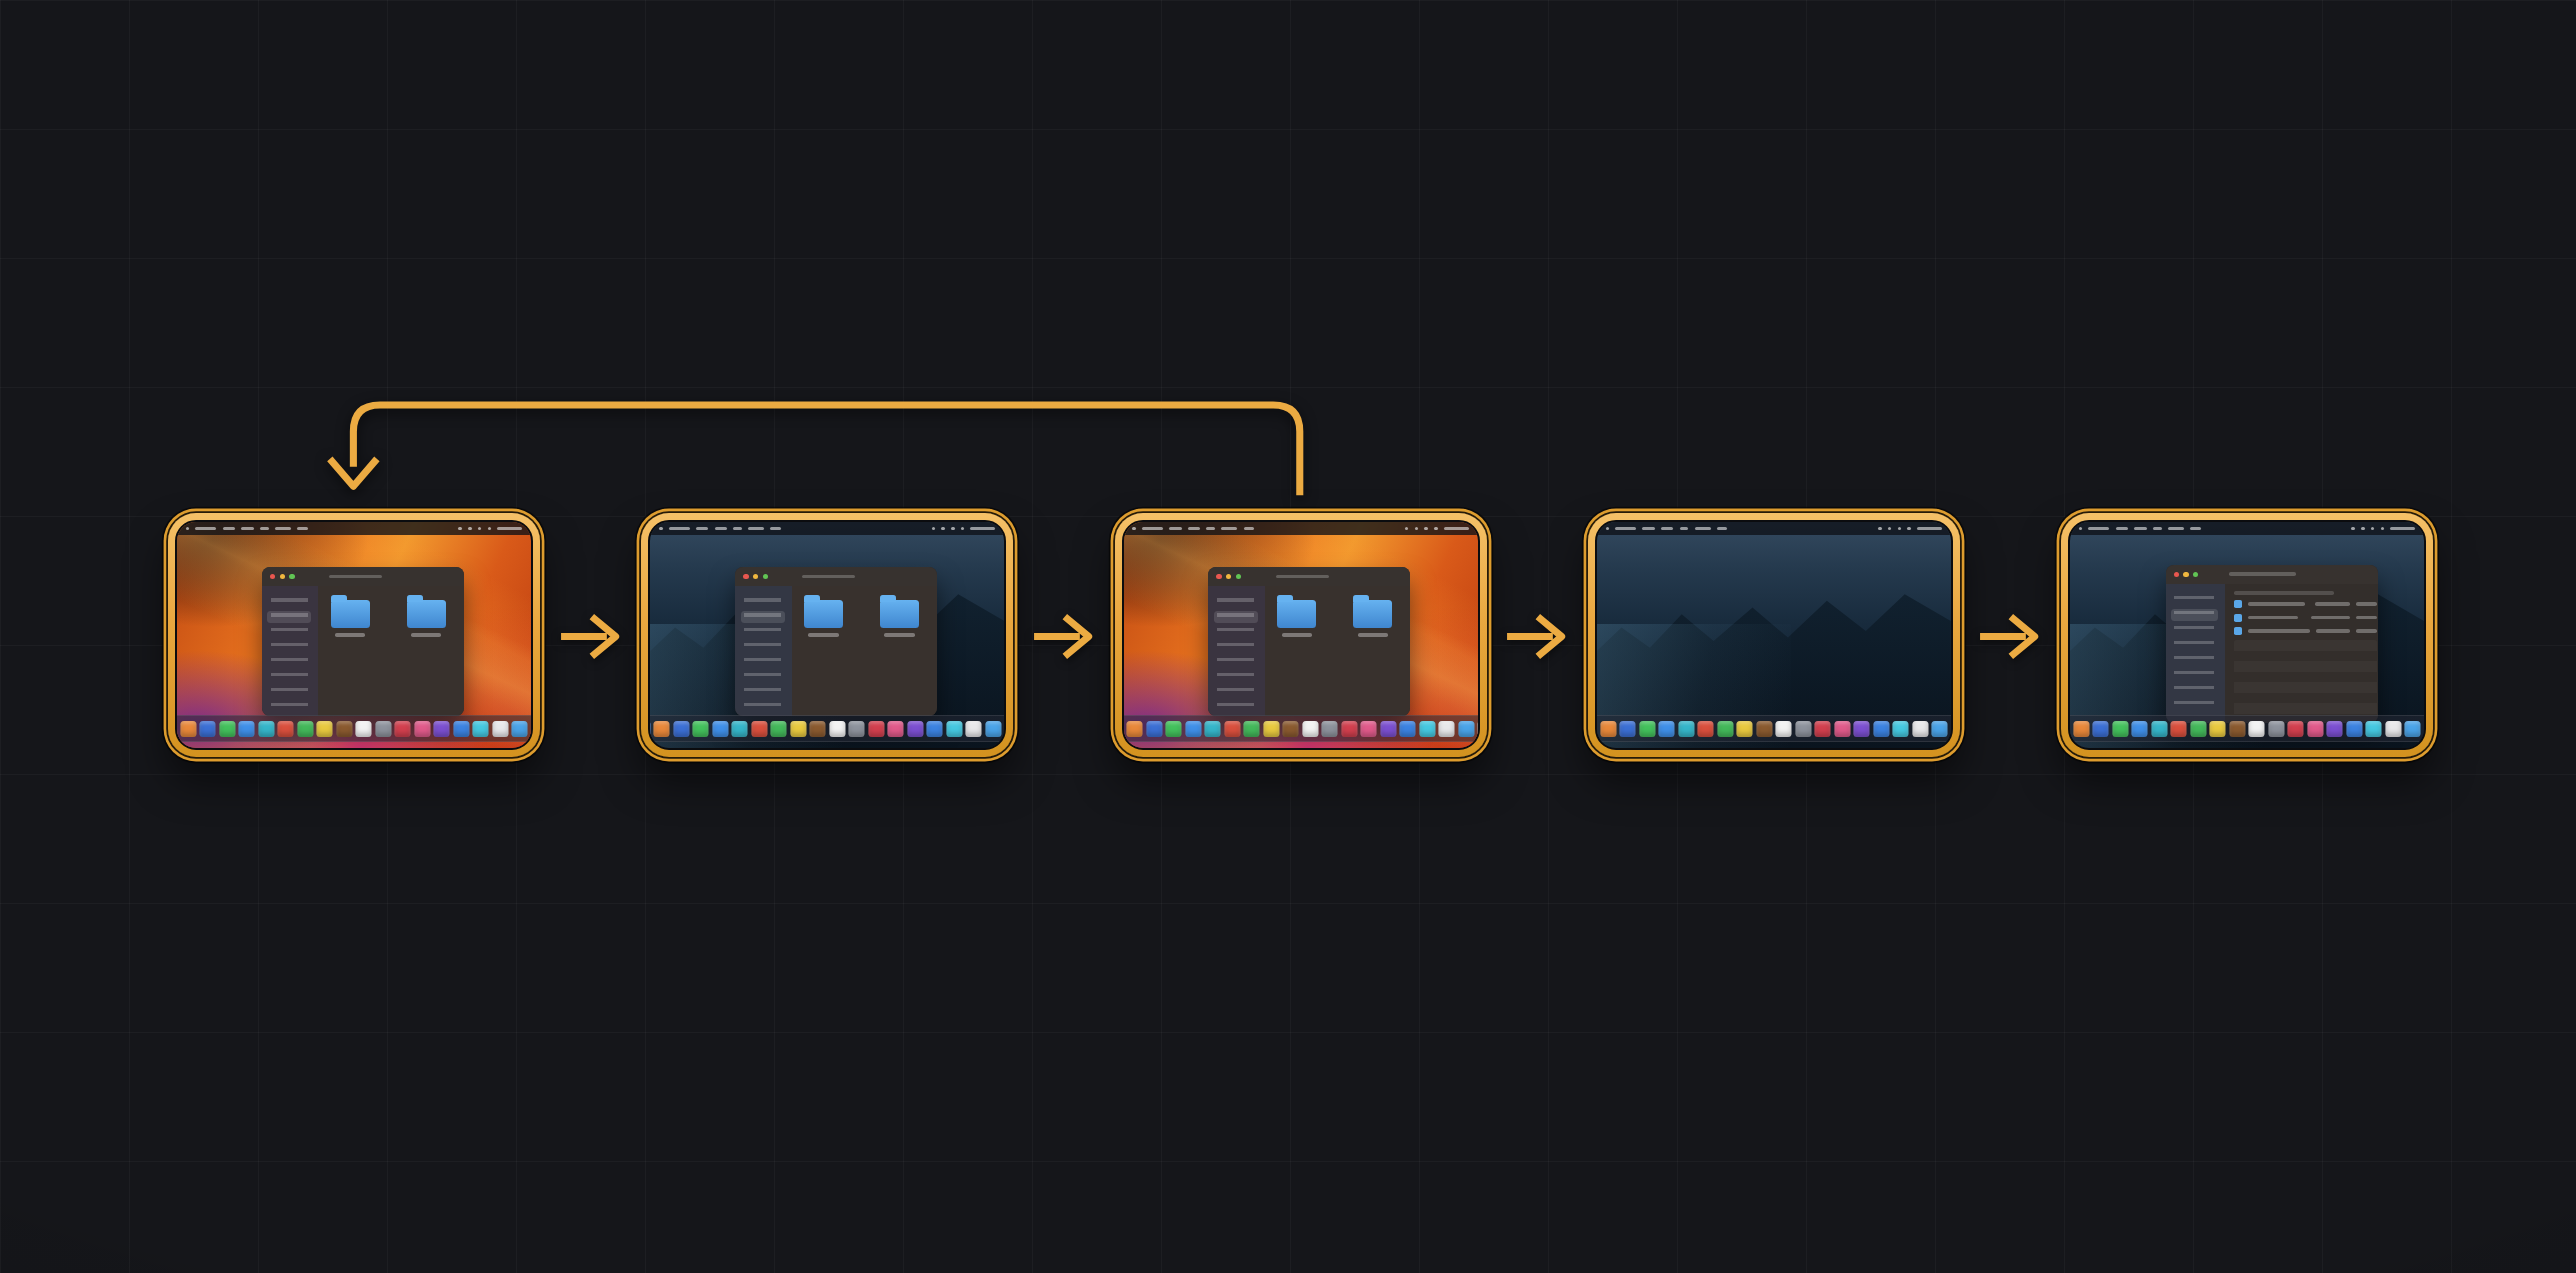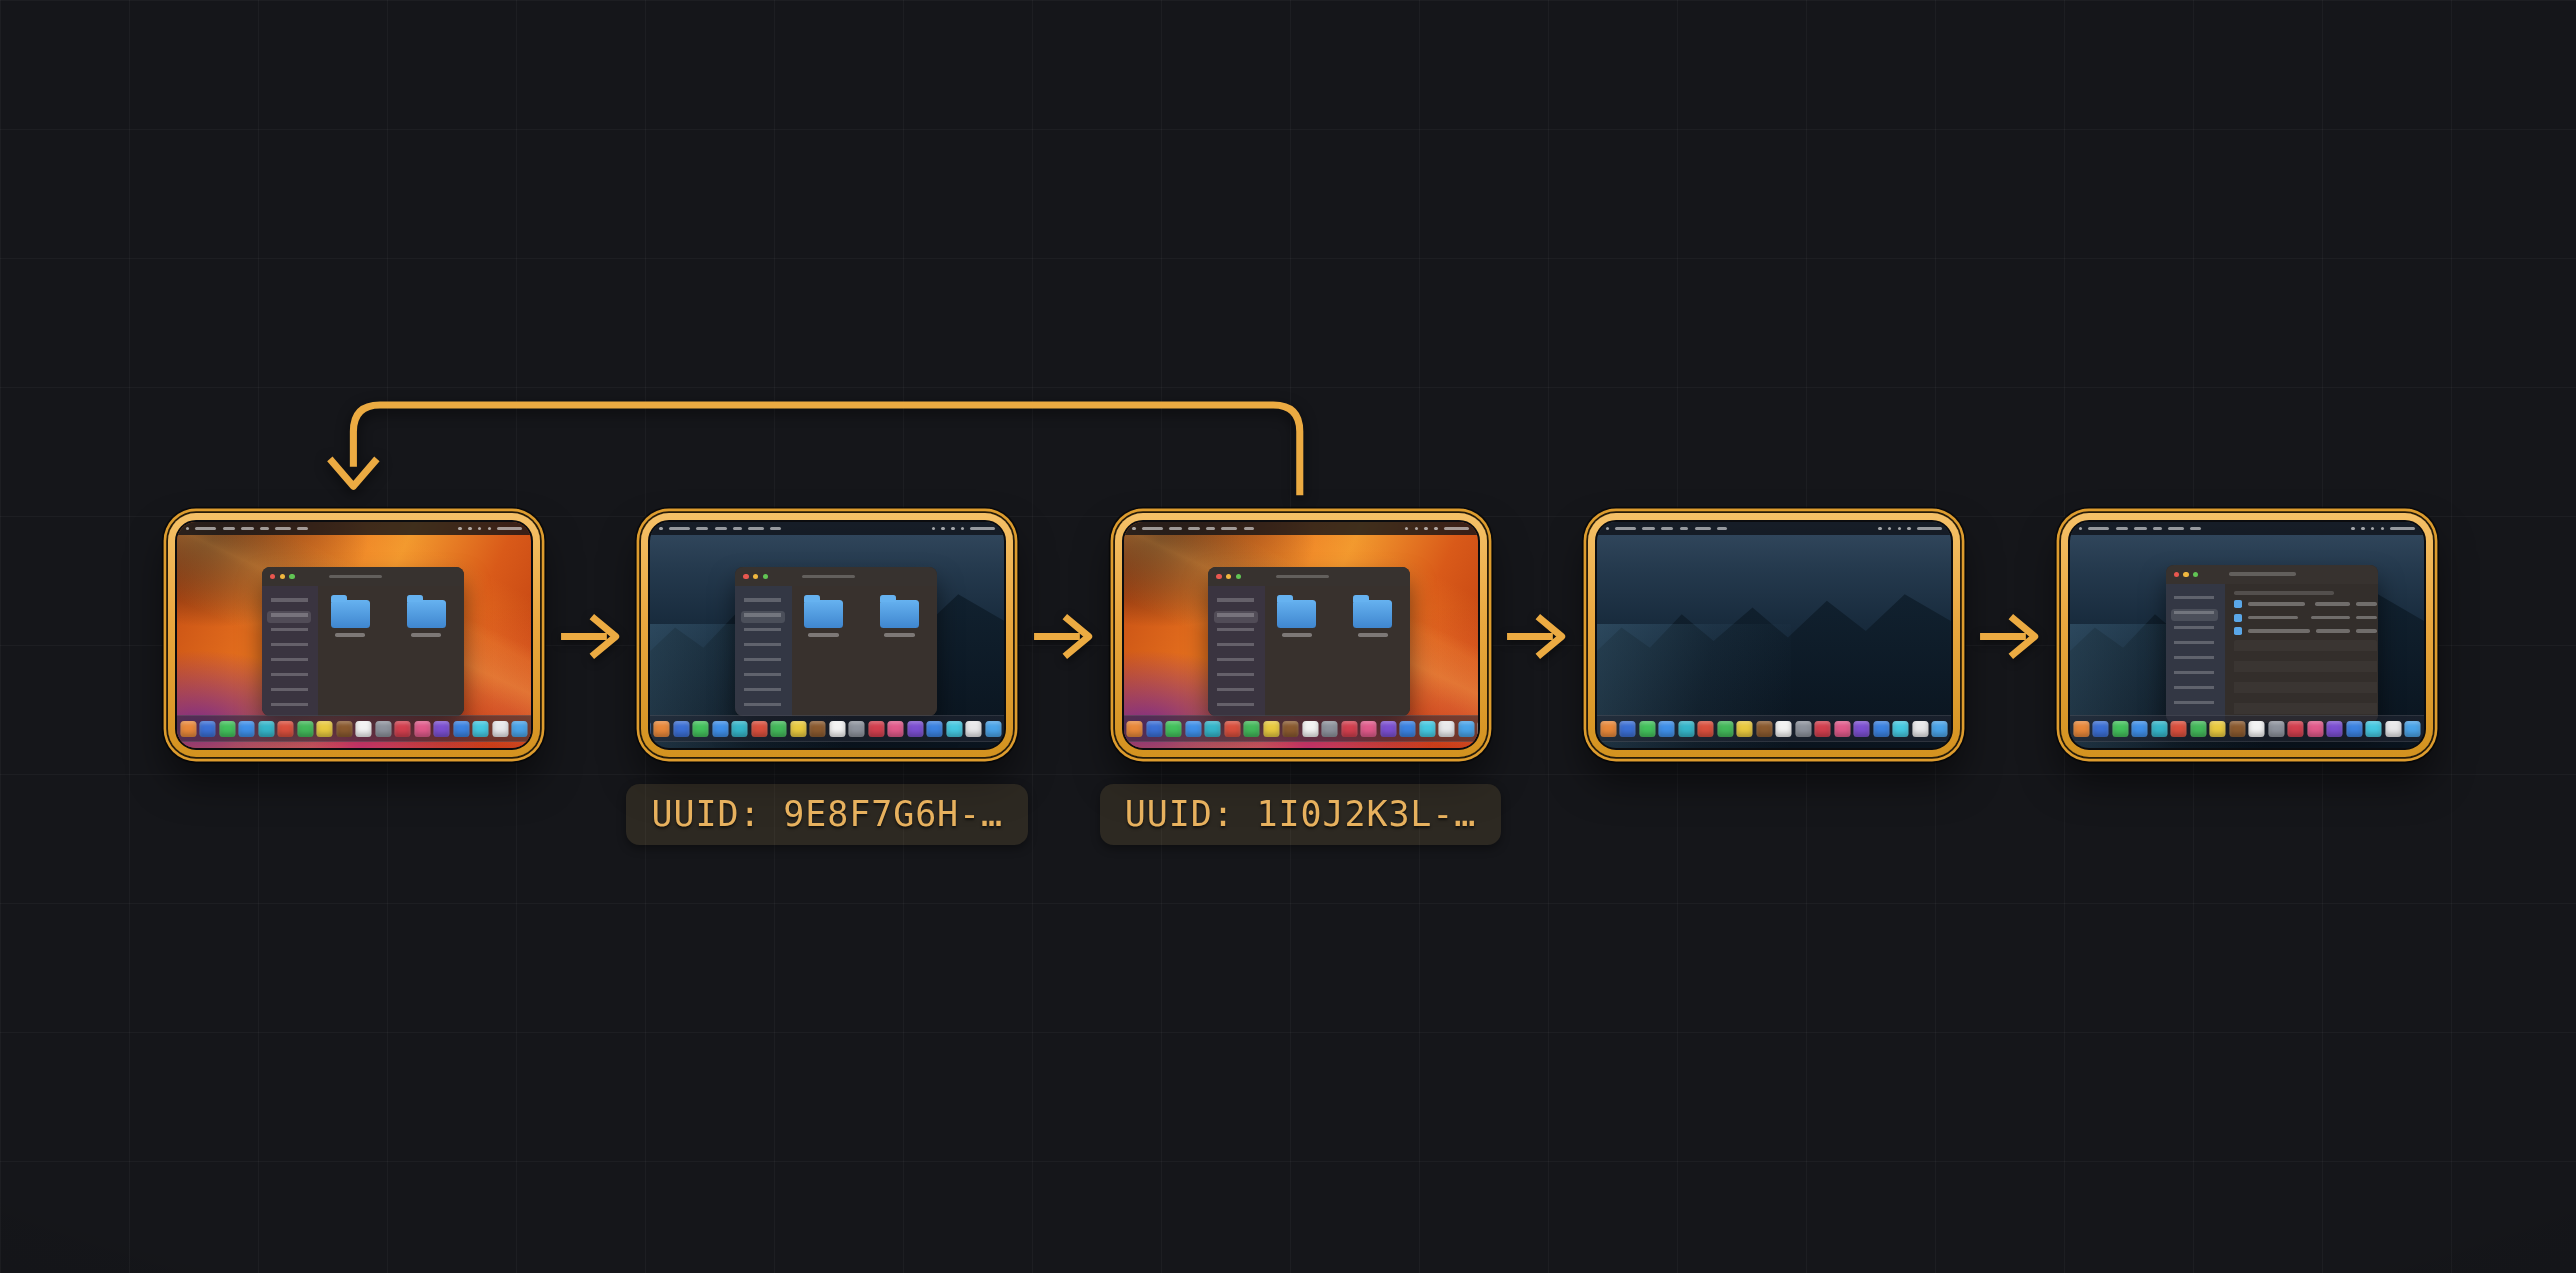--- a/index.html
+++ b/index.html
@@ -276,21 +276,20 @@
               <span class="dock-icon" style="background: rgb(224, 90, 138);"></span>
               <span class="dock-icon" style="background: rgb(123, 79, 208);"></span>
               <span class="dock-icon" style="background: rgb(59, 130, 224);"></span>
               <span class="dock-icon" style="background: rgb(69, 200, 224);"></span>
               <span class="dock-icon" style="background: rgb(232, 232, 234);"></span>
               <span class="dock-icon" style="background: rgb(74, 163, 232);"></span>
               <span class="dock-icon" style="background: rgb(154, 160, 168);"></span>
             </div>
         </div>
       </div>
-      <div class="uuid-pill">UUID: 9E8F7G6H-…</div>
     </div>
 
     <div class="gap">
       <svg width="74" height="53" viewBox="0 0 84 60">
         <path class="stroke-gold" stroke-width="8" d="M8 30 H60"></path>
         <path class="stroke-gold" stroke-width="8" stroke-linejoin="round" stroke-linecap="square" d="M46 10 L70 30 L46 50"></path>
       </svg>
     </div>
 
     <div class="col">
@@ -347,21 +346,20 @@
               <span class="dock-icon" style="background: rgb(224, 90, 138);"></span>
               <span class="dock-icon" style="background: rgb(123, 79, 208);"></span>
               <span class="dock-icon" style="background: rgb(59, 130, 224);"></span>
               <span class="dock-icon" style="background: rgb(69, 200, 224);"></span>
               <span class="dock-icon" style="background: rgb(232, 232, 234);"></span>
               <span class="dock-icon" style="background: rgb(74, 163, 232);"></span>
               <span class="dock-icon" style="background: rgb(154, 160, 168);"></span>
             </div>
         </div>
       </div>
-      <div class="uuid-pill">UUID: 1I0J2K3L-…</div>
     </div>
 
     <div class="gap">
       <svg width="74" height="53" viewBox="0 0 84 60">
         <path class="stroke-gold" stroke-width="8" d="M8 30 H60"></path>
         <path class="stroke-gold" stroke-width="8" stroke-linejoin="round" stroke-linecap="square" d="M46 10 L70 30 L46 50"></path>
       </svg>
     </div>
 
     <div class="col">

